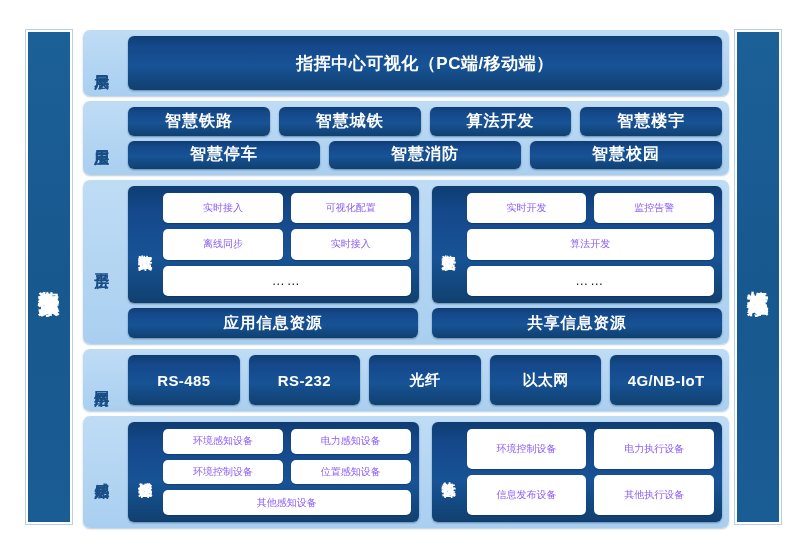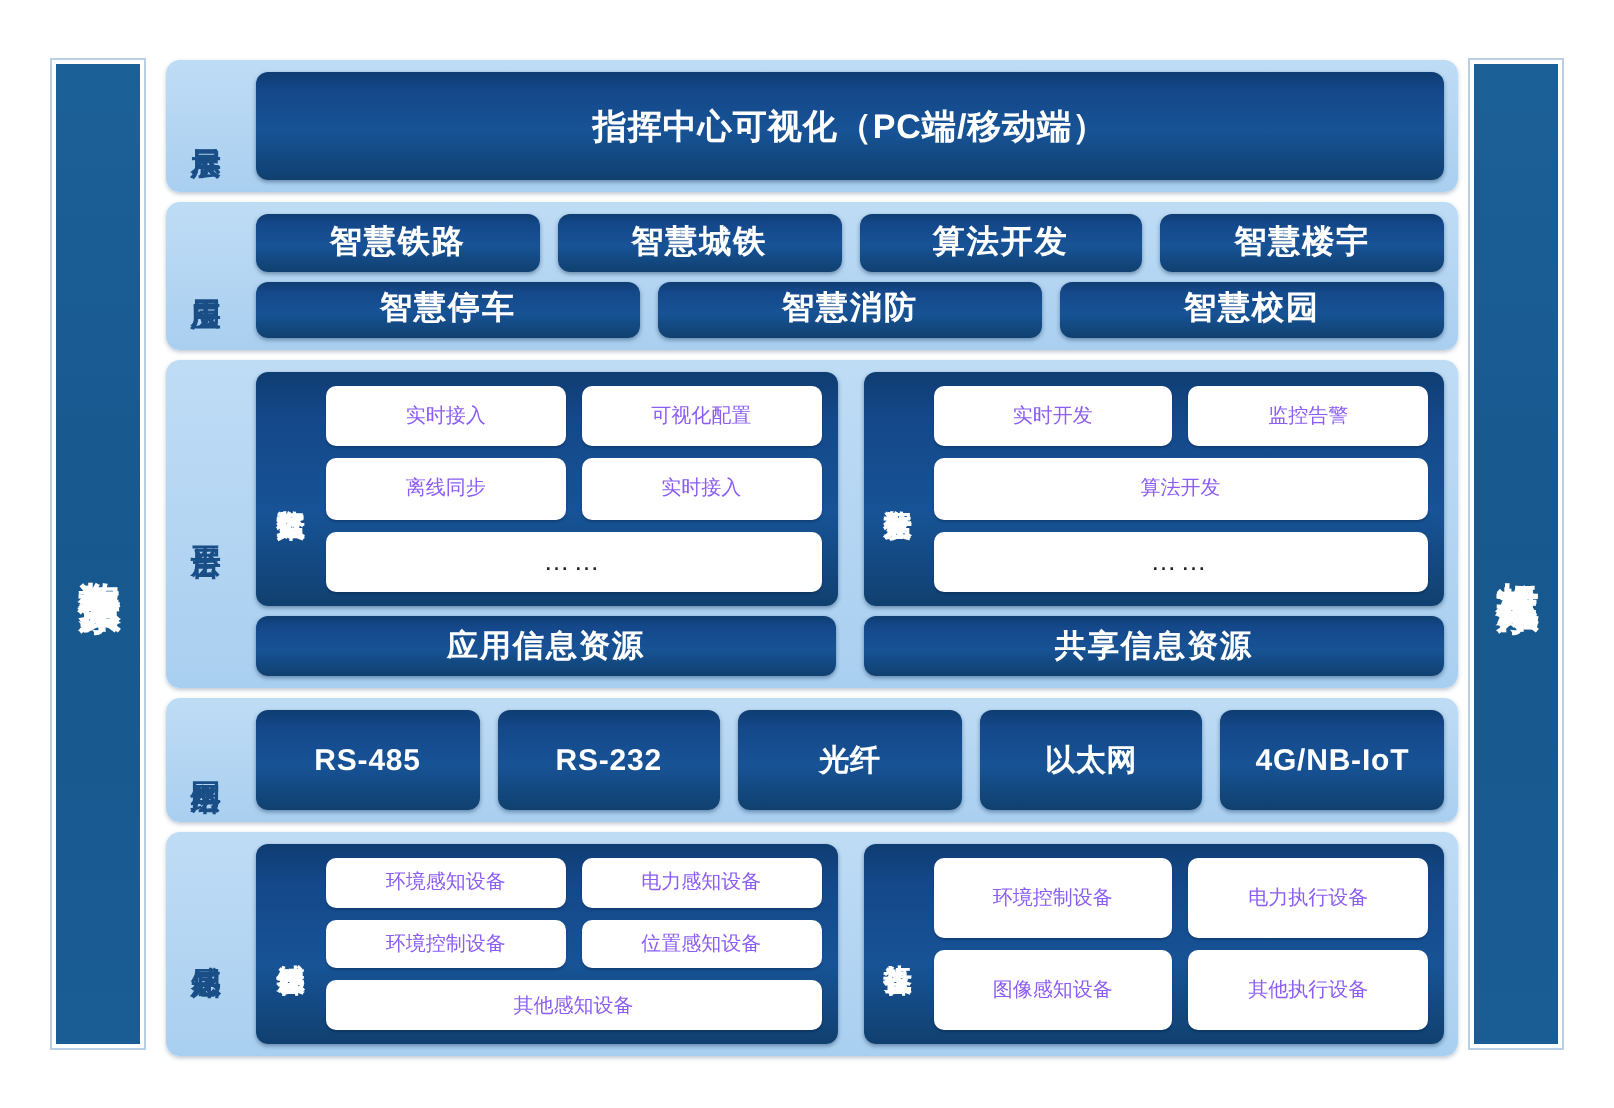--- a/index.html
+++ b/index.html
@@ -355,21 +355,21 @@
             </div>
 
             <div class="pgroup">
               <div class="pgroup-label">执行设备</div>
               <div class="pgroup-grid">
                 <div class="pgrid-row">
                   <div class="white-chip">环境控制设备</div>
                   <div class="white-chip">电力执行设备</div>
                 </div>
                 <div class="pgrid-row">
-                  <div class="white-chip">图像感知设备</div>
+                  <div class="white-chip">信息发布设备</div>
                   <div class="white-chip">其他执行设备</div>
                 </div>
               </div>
             </div>
 
           </div>
         </div>
       </div>
 
     </div>

